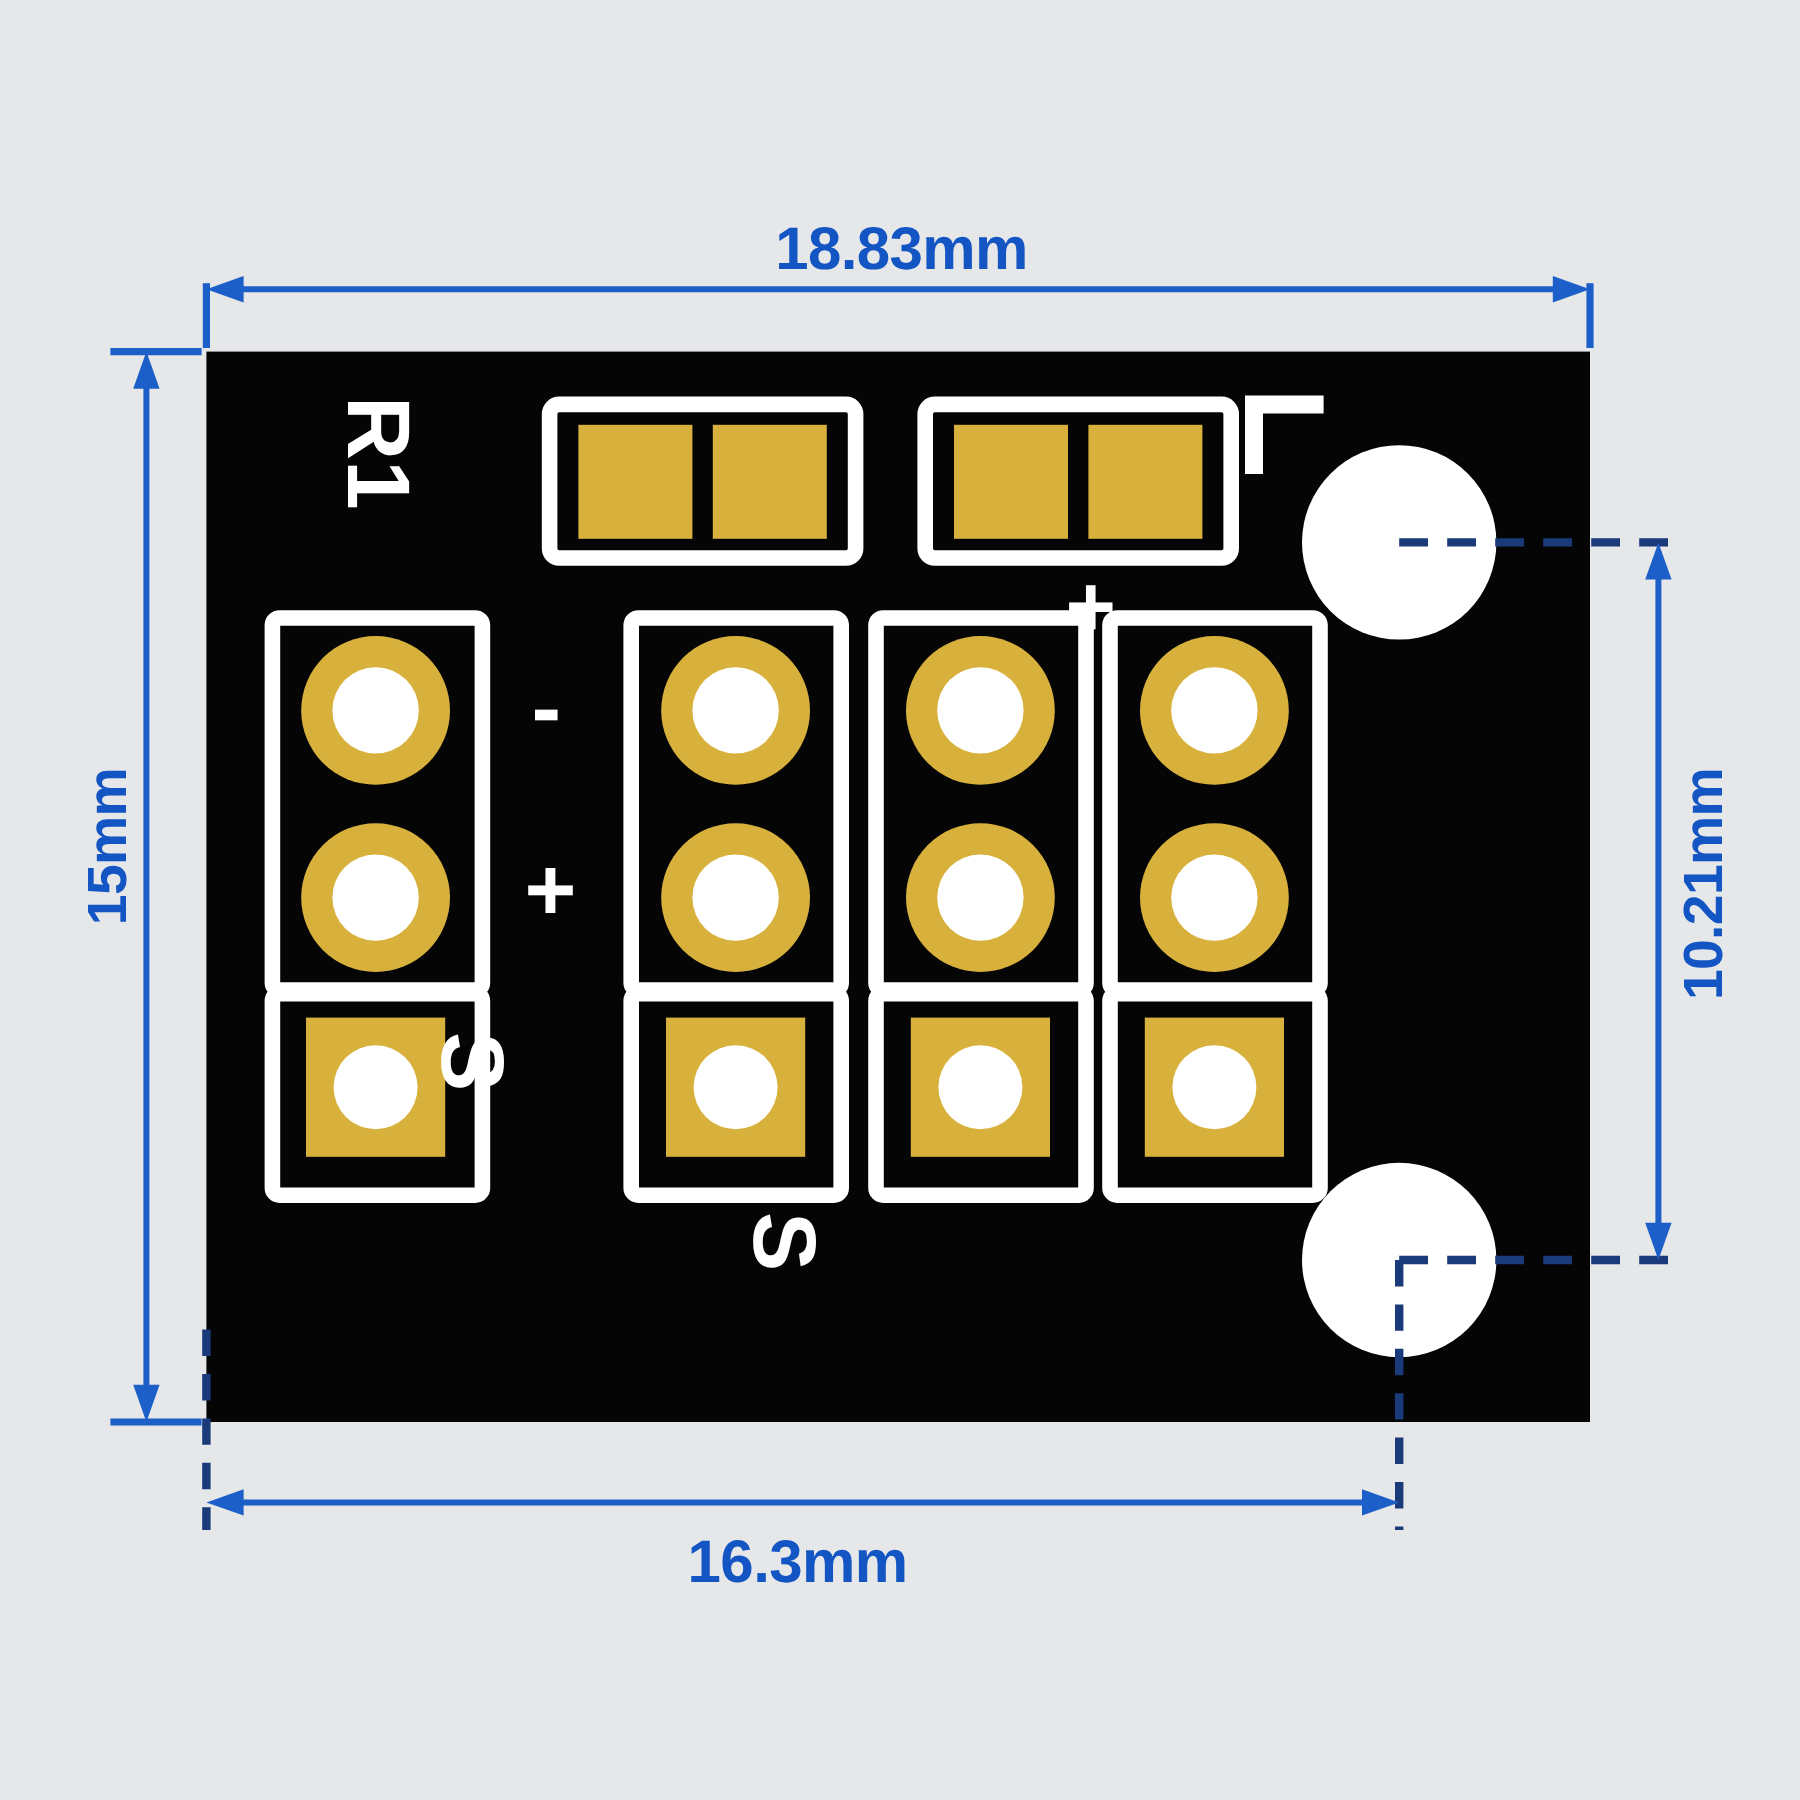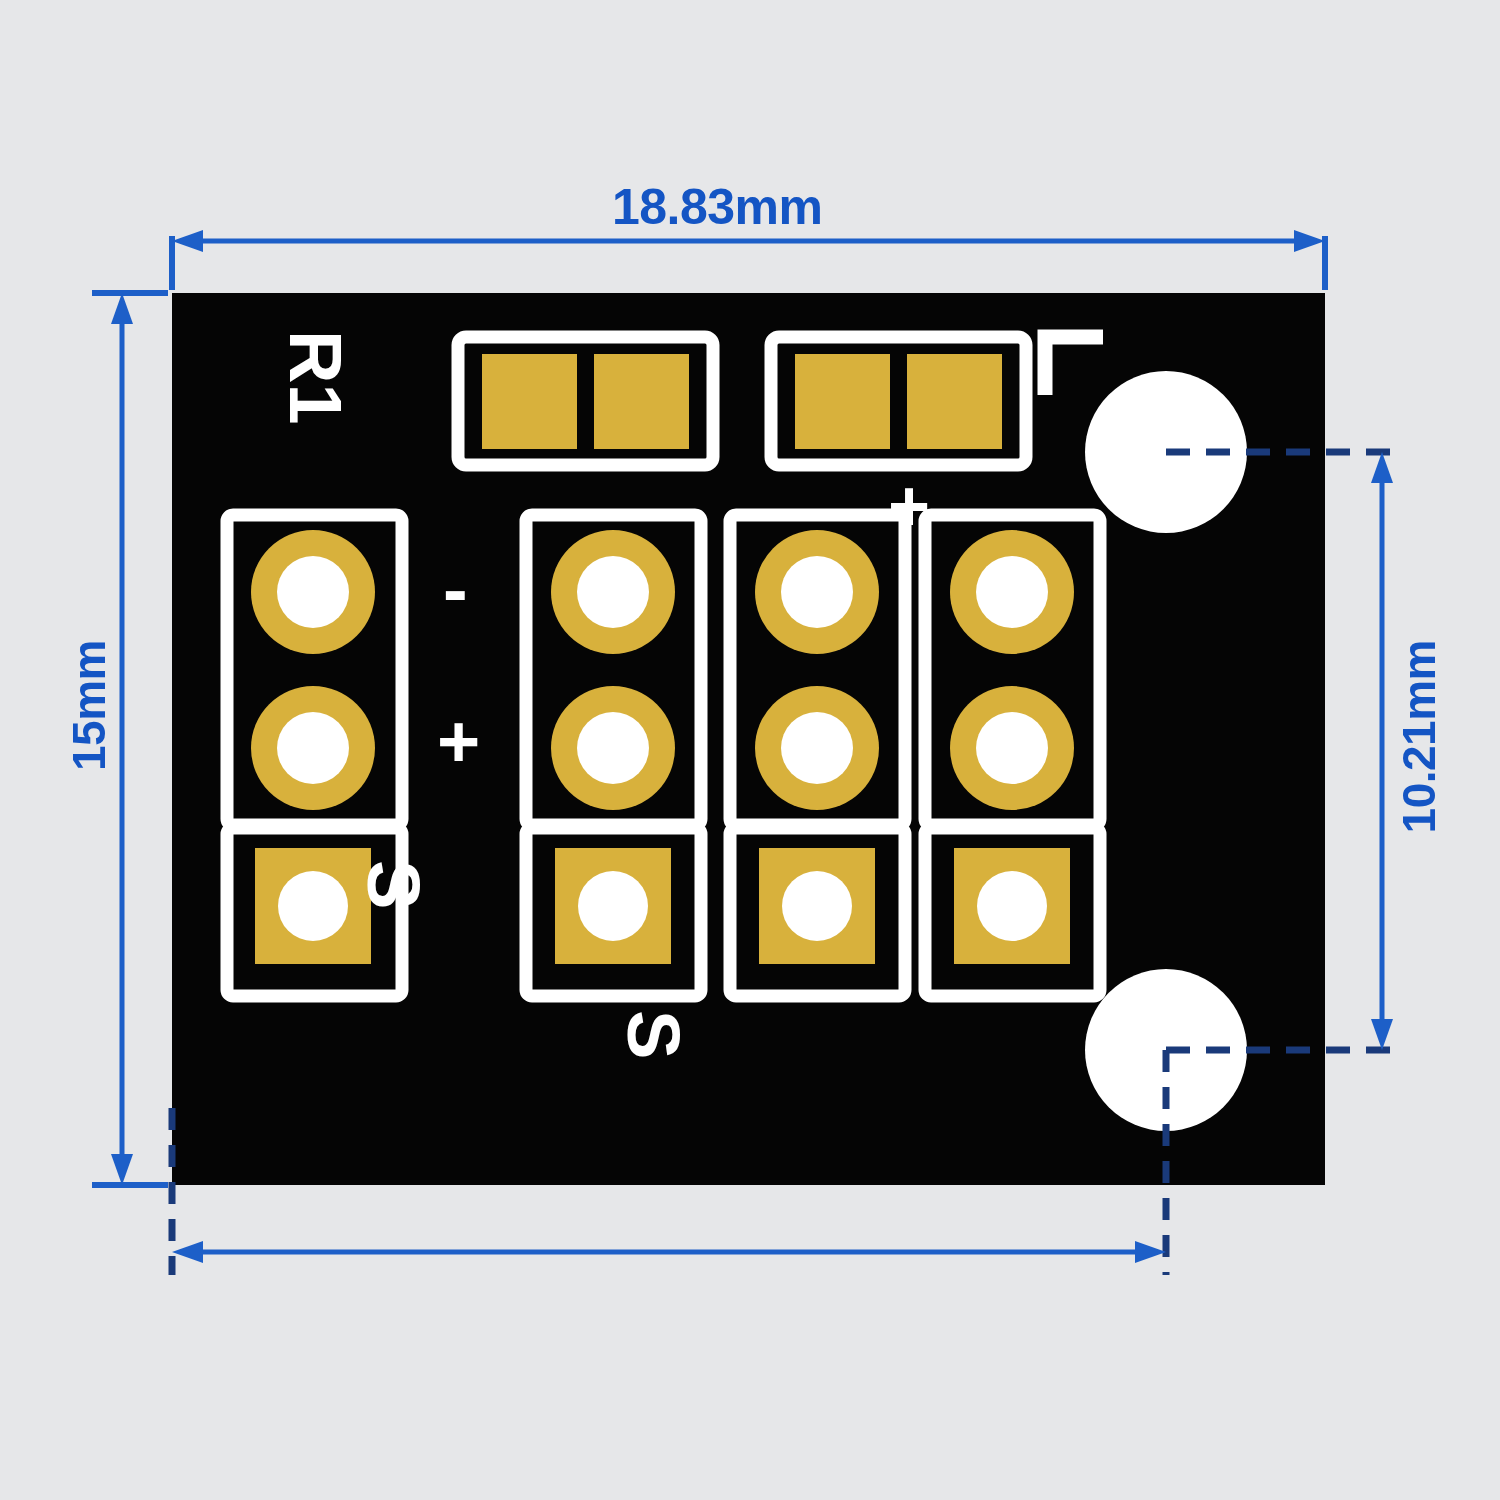--- a/index.html
+++ b/index.html
@@ -28,21 +28,21 @@
   }
   .dimtext {
     position: absolute;
     color: #1455c4;
     font-weight: bold;
     font-family: "Liberation Sans", sans-serif;
     white-space: nowrap;
     letter-spacing: -0.5px;
   }
   #dim-top-label {
-    left: 612px;
+    left: 646px;
     top: 178px;
     font-size: 50px;
   }
   #dim-bottom-label {
     left: 573px;
     top: 1272px;
     font-size: 50px;
   }
   .vert-label {
     position: absolute;
@@ -201,18 +201,19 @@
   <div class="silk-label" style="left:888px; top:470px; font-size:72px;">
     <span>+</span>
   </div>
 
   <div class="silk-label" style="left:690px; top:1010px; font-size:74px; transform: rotate(90deg); transform-origin: left top;">
     <span>S</span>
   </div>
 
   <div class="dimtext" id="dim-top-label">18.83mm</div>
 
+  <div class="dimtext" id="dim-bottom-label">16.3mm</div>
 
   <div class="vert-label" id="dim-left-vert">15mm</div>
 
   <div class="vert-label" id="dim-right-vert">10.21mm</div>
 
 </div>
 
 </body></html>

